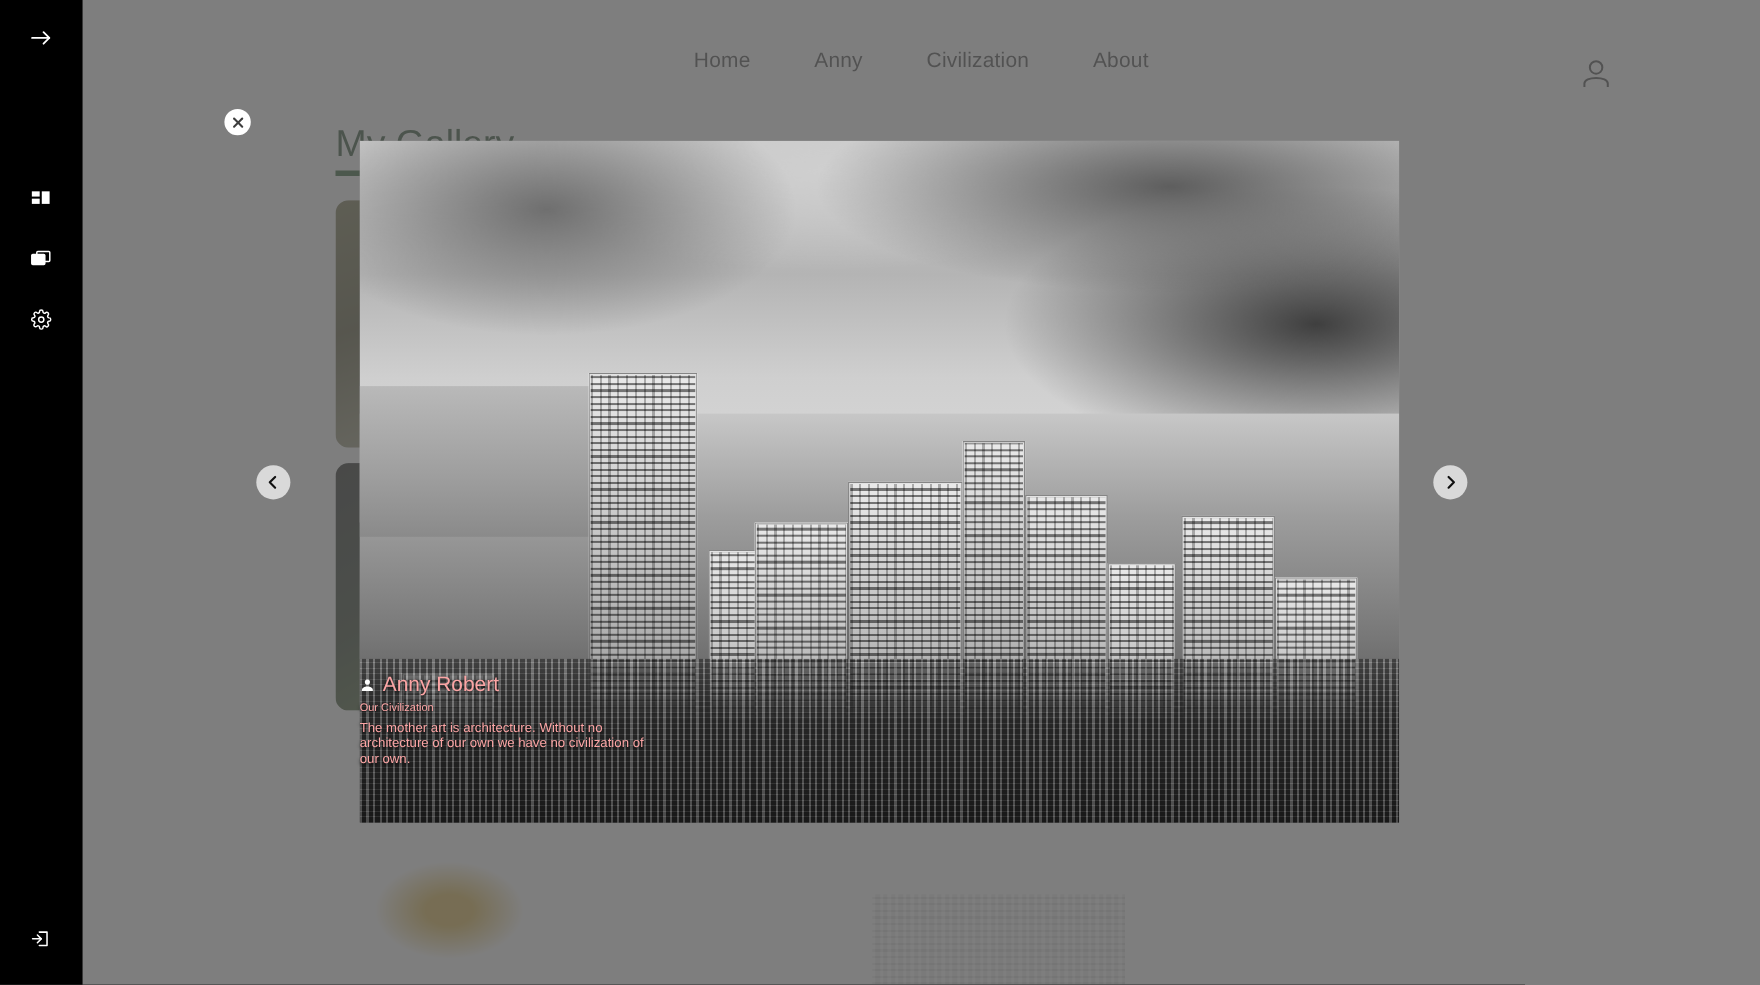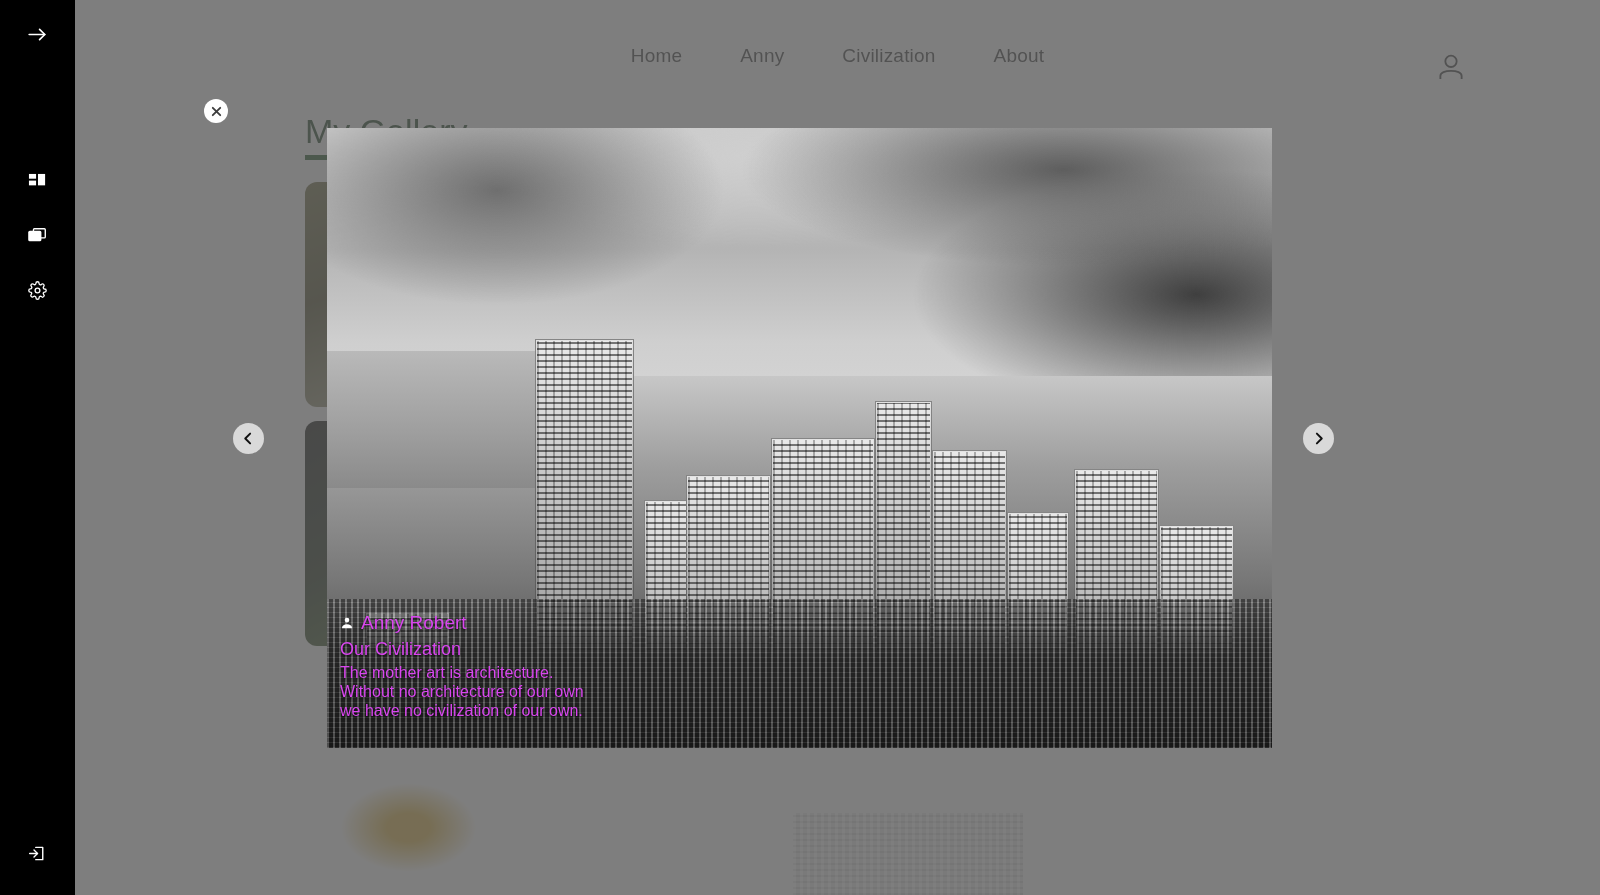--- a/index.html
+++ b/index.html
@@ -200,33 +200,33 @@
       repeating-linear-gradient(0deg, rgba(255,255,255,.25) 0 1px, rgba(0,0,0,.35) 1px 5px);
     opacity:.55;
   }
   .water {
     position:absolute; left:0; top:36%; width:24%; height:22%;
     background: linear-gradient(180deg,#b9b9b9 0%,#9e9e9e 60%,#8a8a8a 100%);
   }
 
   .caption {
     position: absolute;
-    left: 340px; top: 612px;
+    left: 327px; top: 612px;
     width: 260px;
     z-index: 45;
-    color: #d946ef;
+    color: #fca5a5;
     text-shadow: 0 1px 3px rgba(0,0,0,.85);
     pointer-events: none;
   }
   .cap-author {
     display: flex; align-items: center; gap: 7px;
     font-size: 19px; line-height: 1.2; margin-bottom: 3px;
   }
-  .cap-title { font-size: 18px; line-height: 1.25; margin-bottom: 4px; }
-  .cap-desc  { font-size: 16px; line-height: 1.18; }
+  .cap-title { font-size: 10px; line-height: 1.25; margin-bottom: 4px; }
+  .cap-desc  { font-size: 12px; line-height: 1.18; }
 
   
   .thumbs {
     position: absolute; left: 230px; bottom: 0;
     width: 962px; height: 150px;
     display: grid; grid-template-columns: repeat(4,1fr); gap: 14px;
   }
   .thumb { position: relative; overflow: hidden; cursor: pointer; }
 </style>
 </head>

